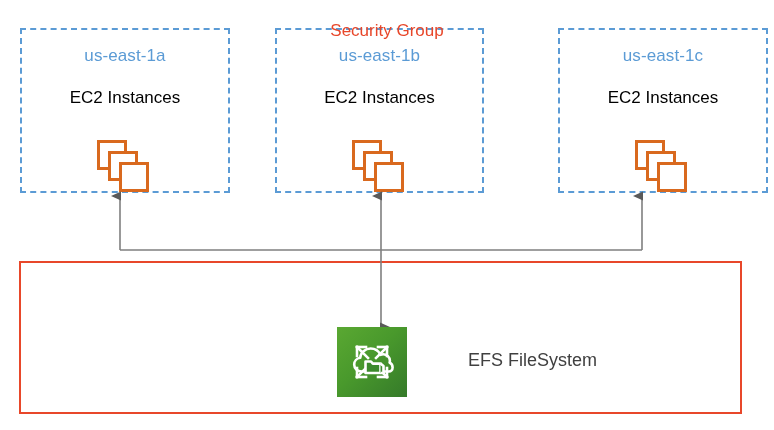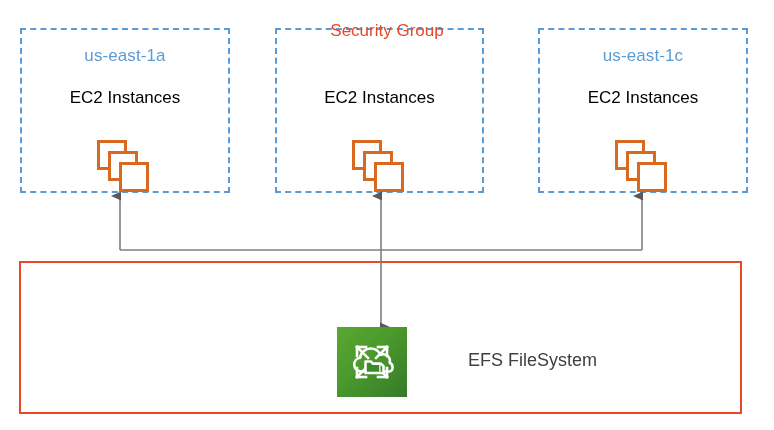--- a/index.html
+++ b/index.html
@@ -23,21 +23,21 @@
   .az-box {
     position: absolute;
     top: 28px;
     height: 165px;
     border: 2px dashed #5B9BD5;
     box-sizing: border-box;
     background: transparent;
   }
   #az-0 { left: 20px;  width: 210px; }
   #az-1 { left: 275px; width: 209px; }
-  #az-2 { left: 538px; width: 210px; }
+  #az-2 { left: 558px; width: 210px; }
 
   .az-title {
     position: absolute;
     top: 16px;
     left: 0;
     right: 0;
     text-align: center;
     font-size: 17px;
     color: #5B9BD5;
     letter-spacing: 0.1px;
@@ -140,20 +140,21 @@
     <div class="az-title">us-east-1a</div>
     <div class="az-subtitle">EC2 Instances</div>
     <div class="ec2-icon">
       <div class="sq sq-back"></div>
       <div class="sq sq-mid"></div>
       <div class="sq sq-front"></div>
     </div>
   </div>
 
   <div class="az-box" id="az-1">
+    <div class="az-title">us-east-1b</div>
     <div class="az-subtitle">EC2 Instances</div>
     <div class="ec2-icon">
       <div class="sq sq-back"></div>
       <div class="sq sq-mid"></div>
       <div class="sq sq-front"></div>
     </div>
   </div>
 
   <div class="az-box" id="az-2">
     <div class="az-title">us-east-1c</div>

